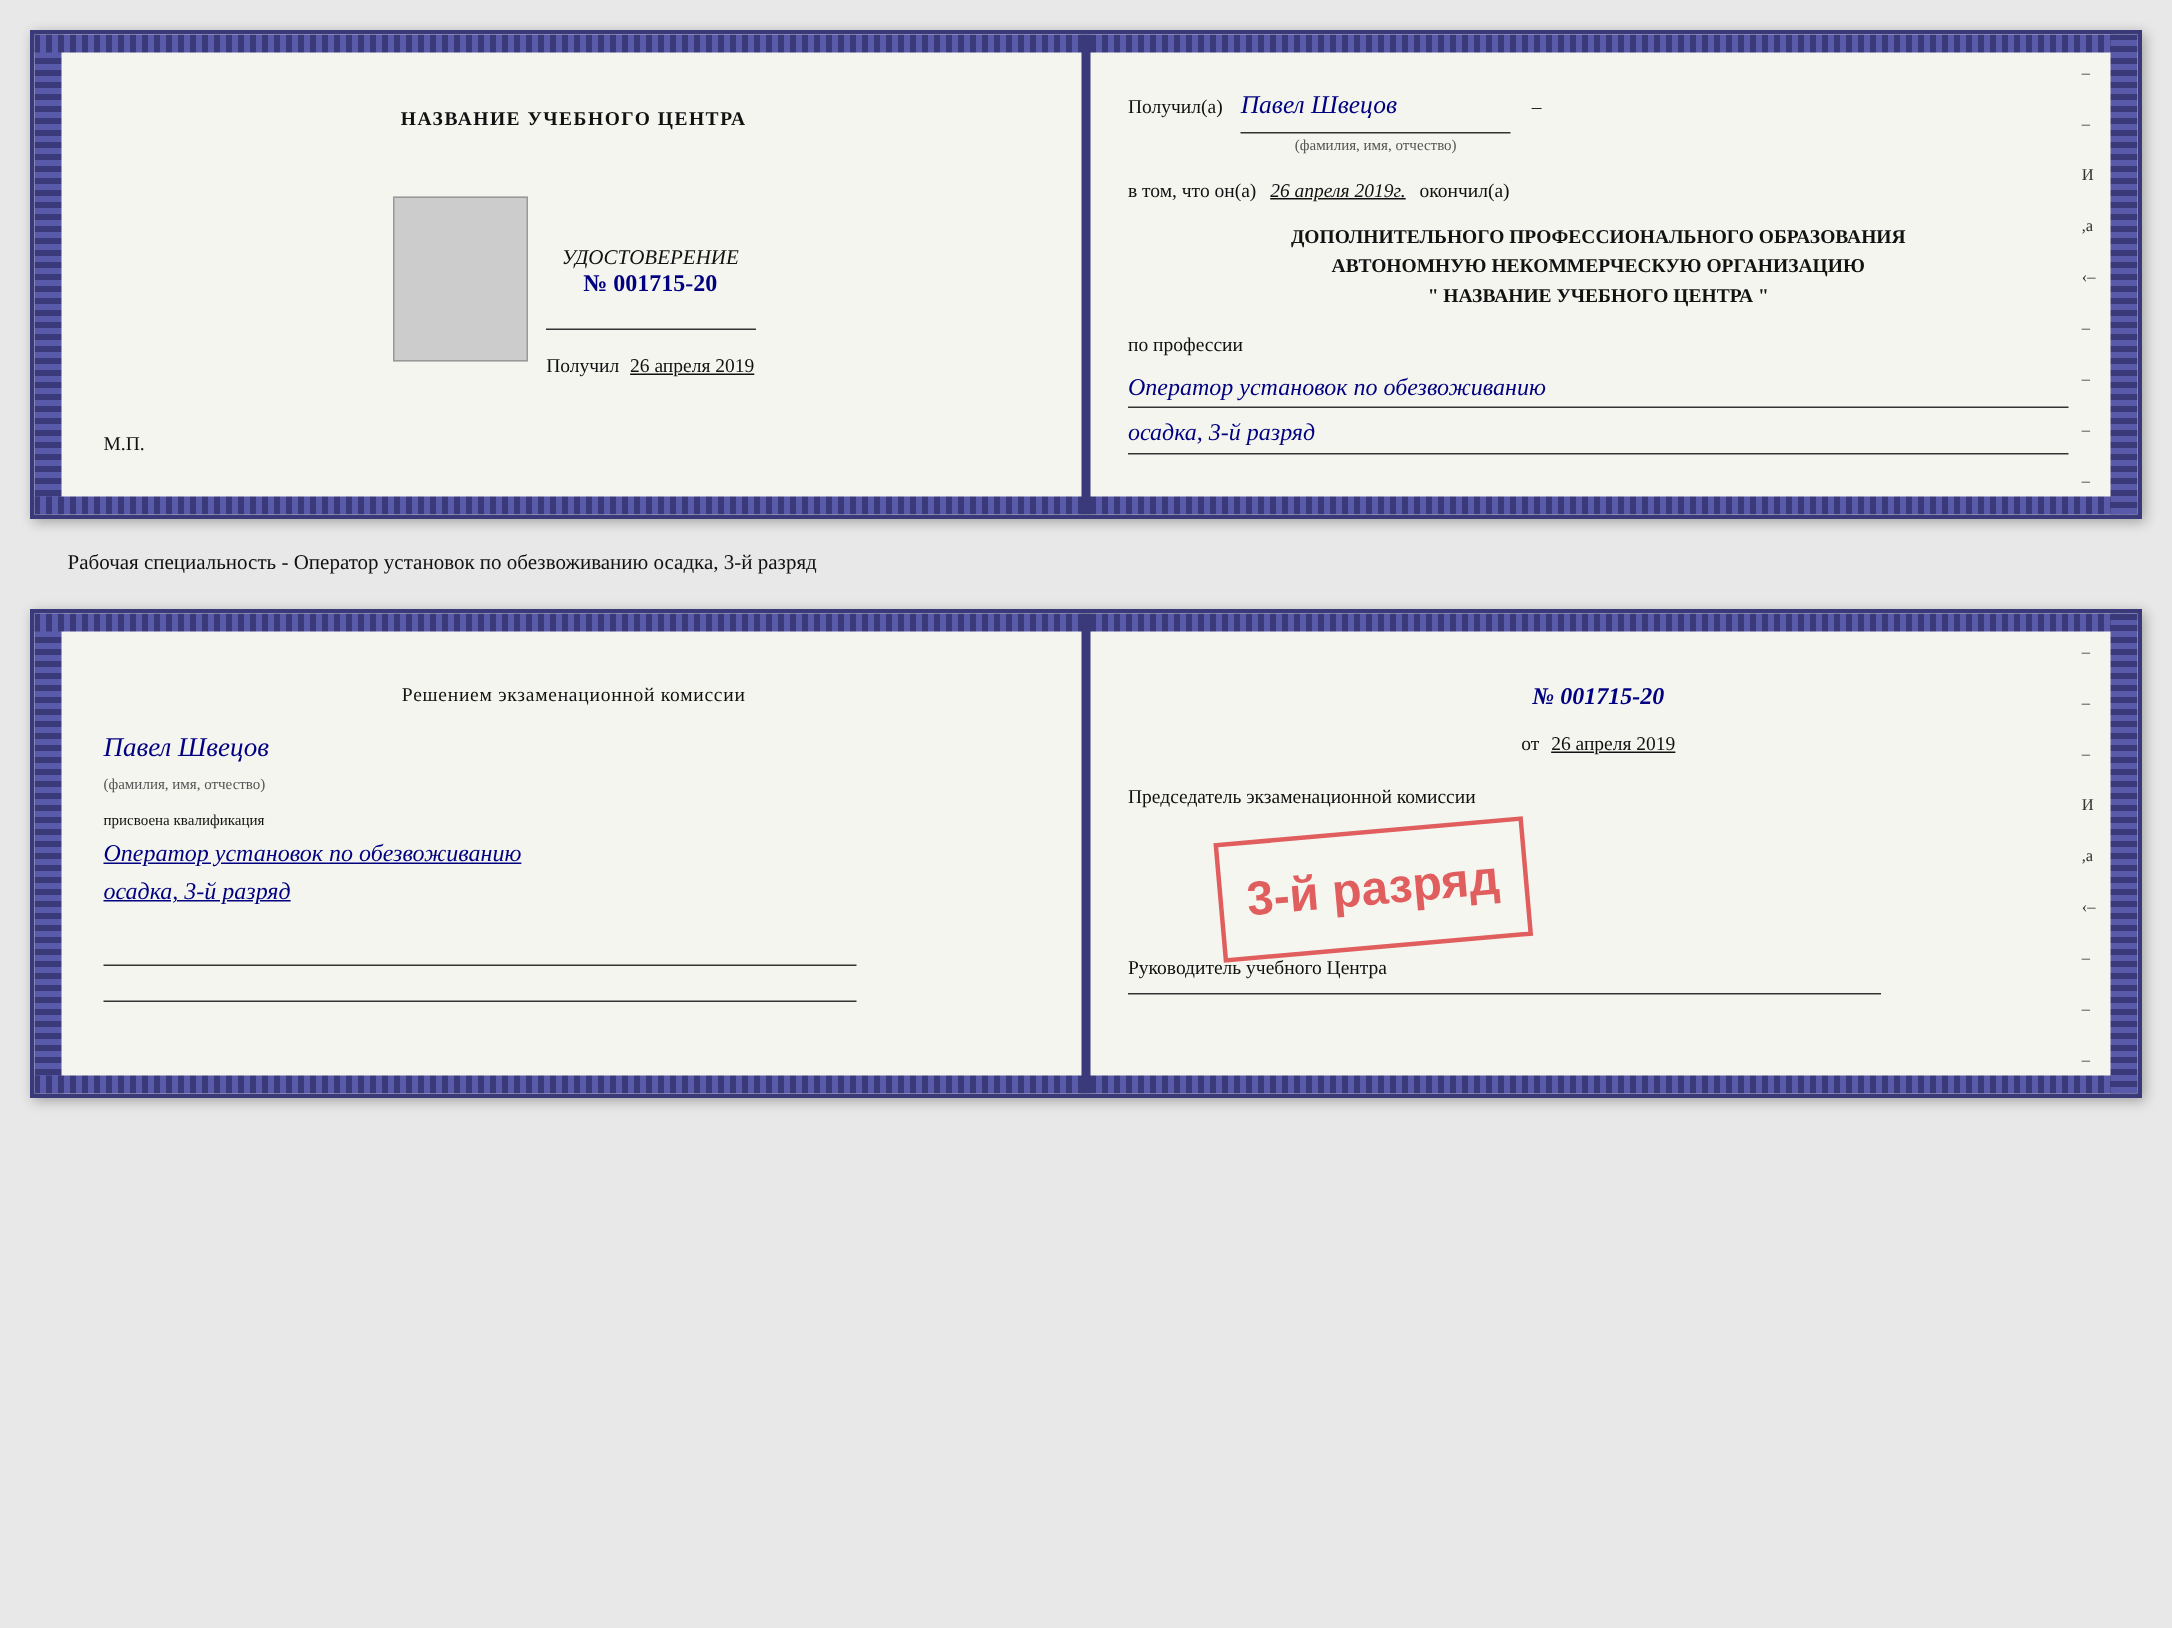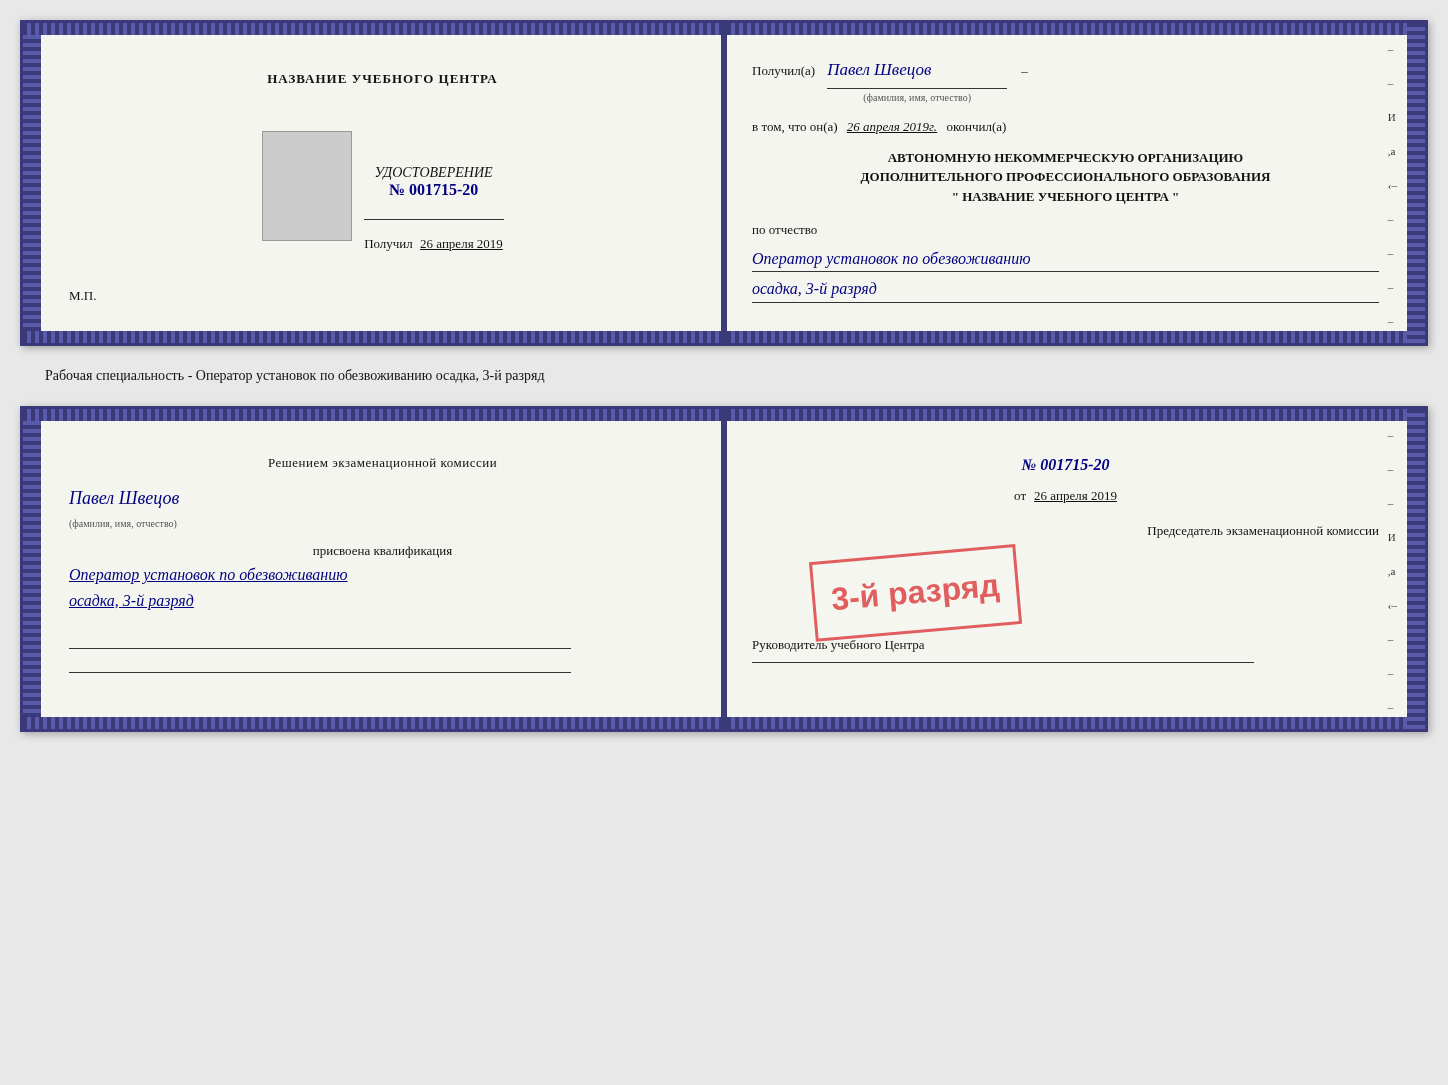--- a/index.html
+++ b/index.html
@@ -234,22 +234,21 @@
       margin-top: 8px;
     }
 
     .name-value2 {
       font-size: 18px;
       color: #000080;
       font-style: italic;
     }
 
     .qualification-label {
-      font-size: 13px;
-      text-align: center;
+      font-size: 10px;
       margin-top: 6px;
     }
 
     .qualification-value {
       font-size: 16px;
       color: #000080;
       font-style: italic;
       text-decoration: underline;
       display: block;
       line-height: 1.6;
@@ -395,27 +394,27 @@
           <span class="dash-text" style="margin-left:8px;">–</span>
         </div>
 
         <div class="in-that-line">
           <span>в том, что он(а)</span>
           <span class="date-underline" style="margin-left:6px;">26 апреля 2019г.</span>
           <span style="margin-left:6px;">окончил(а)</span>
         </div>
 
         <div class="org-block">
+          <div>ДОПОЛНИТЕЛЬНОГО ПРОФЕССИОНАЛЬНОГО ОБРАЗОВАНИЯ</div>
           <div>АВТОНОМНУЮ НЕКОММЕРЧЕСКУЮ ОРГАНИЗАЦИЮ</div>
-          <div>ДОПОЛНИТЕЛЬНОГО ПРОФЕССИОНАЛЬНОГО ОБРАЗОВАНИЯ</div>
           <div>" НАЗВАНИЕ УЧЕБНОГО ЦЕНТРА "</div>
         </div>
 
         <div class="profession-block">
-          <div>по отчество</div>
+          <div>по профессии</div>
           <span class="profession-value">Оператор установок по обезвоживанию</span>
           <span class="profession-value">осадка, 3-й разряд</span>
         </div>
 
       </div>
 
       <div style="position:absolute; right:28px; top:20px; display:flex; flex-direction:column; gap:22px;">
         <span class="side-dash">–</span>
         <span class="side-dash">–</span>
         <span class="side-dash">И</span>
@@ -471,21 +470,21 @@
 
         <div style="text-align:center; margin-top:8px;">
           <span class="protocol-number">№ 001715-20</span>
         </div>
 
         <div class="date-from inline-row" style="justify-content:center; margin-top:4px;">
           <span>от</span>
           <span style="margin-left:4px; text-decoration:underline;">26 апреля 2019</span>
         </div>
 
-        <div class="chairman-label" style="margin-top:12px;text-align:right;">
+        <div class="chairman-label" style="margin-top:12px;">
           <span>Председатель экзаменационной комиссии</span>
         </div>
 
         <div class="stamp-overlay">
           <span>3-й разряд</span>
         </div>
 
         <div class="rukovodit-label">
           <span>Руководитель учебного Центра</span>
         </div>

